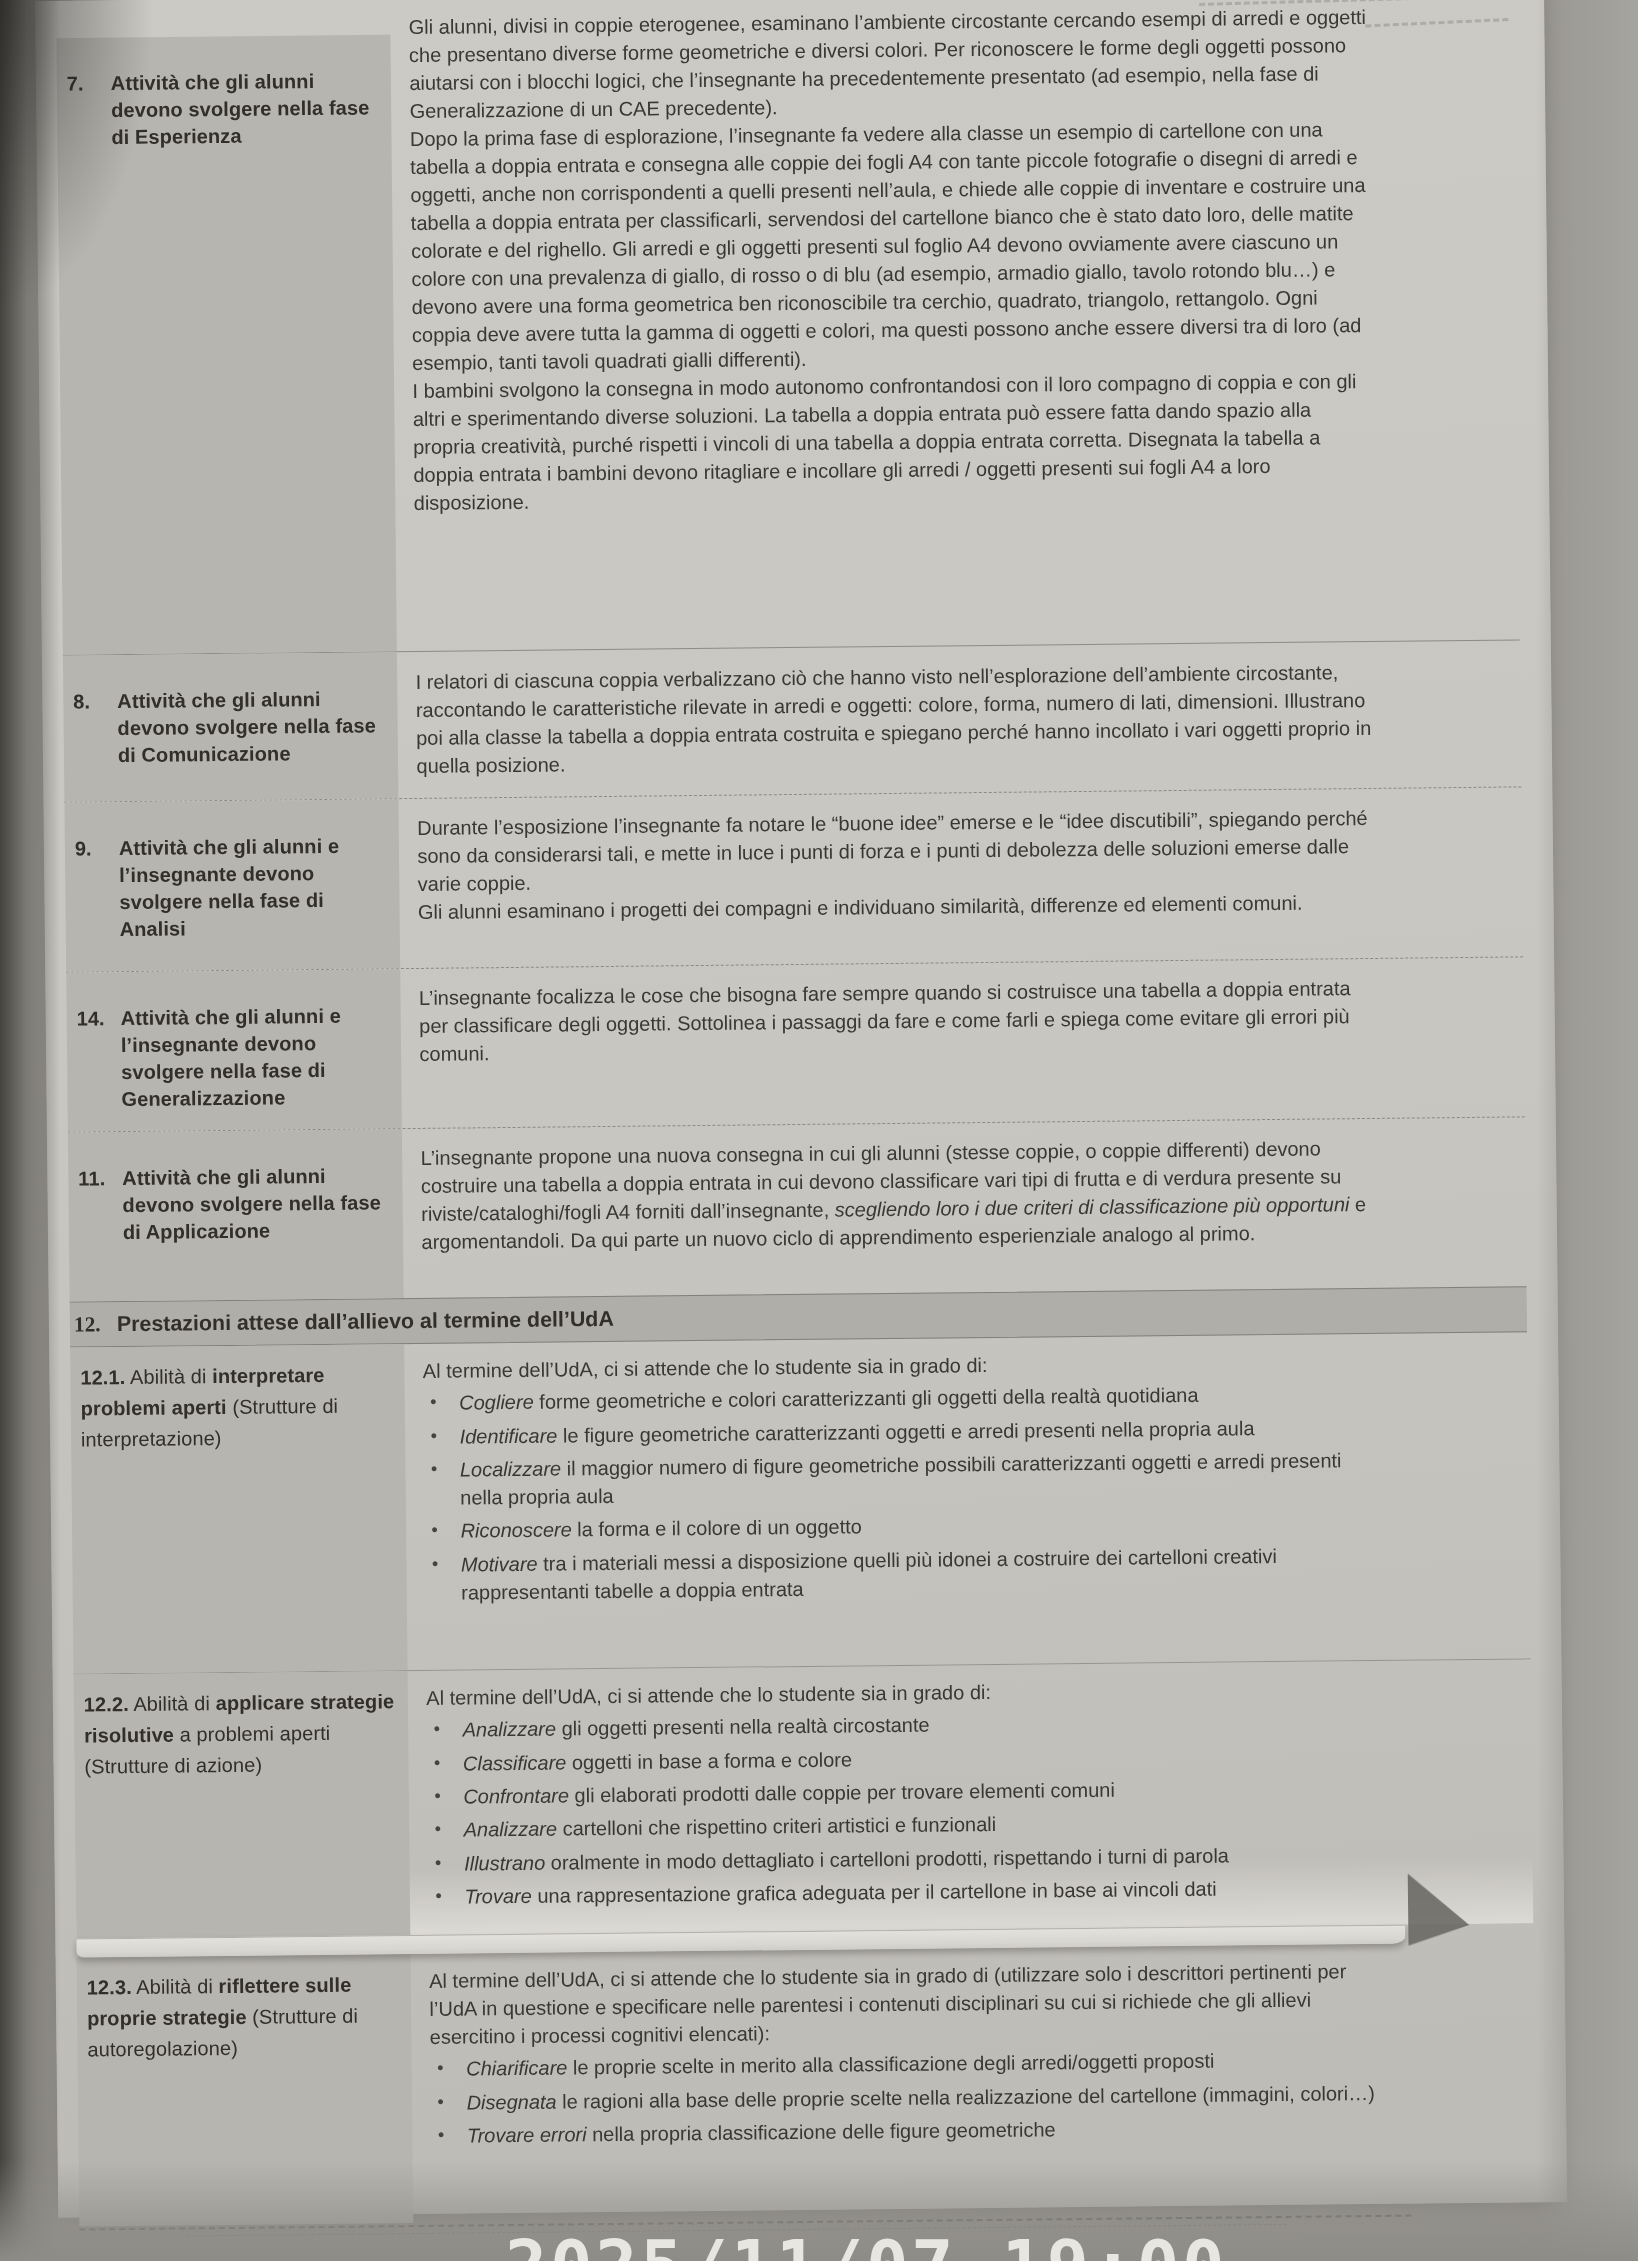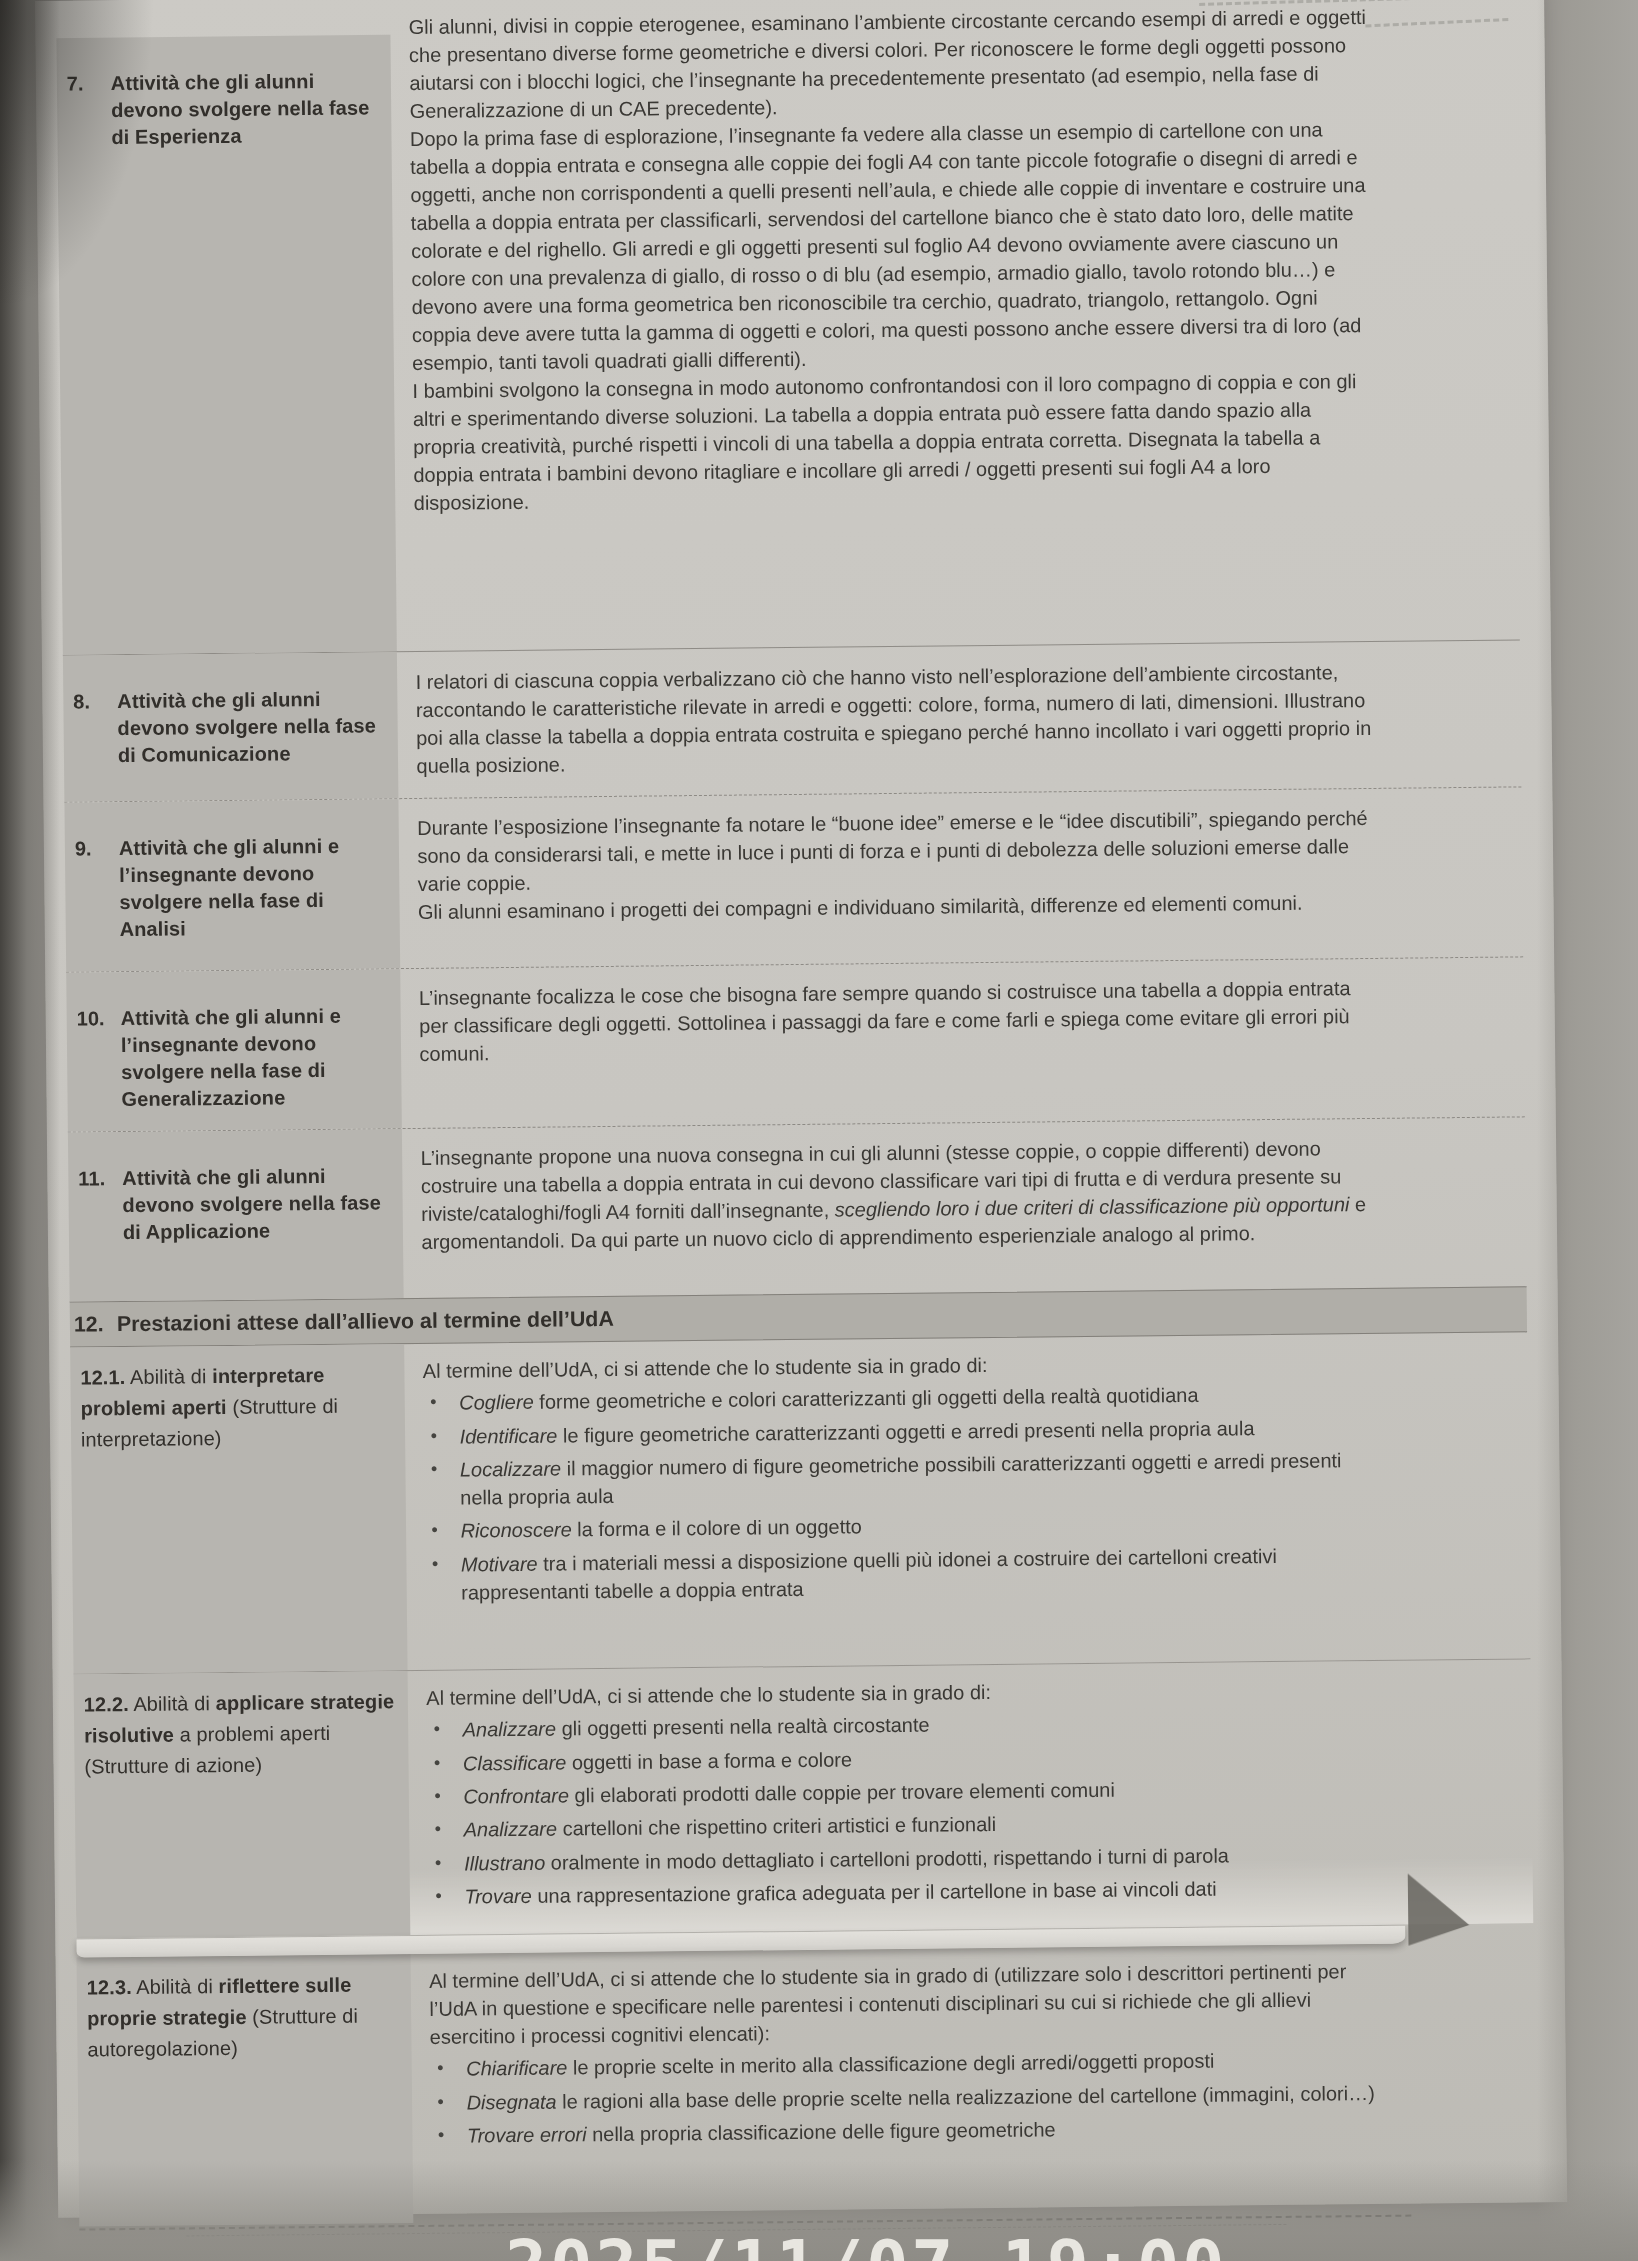--- a/index.html
+++ b/index.html
@@ -58,21 +58,21 @@
   .r10{min-height:147px;border-top:1.2px dashed var(--rule);}
   .r11{min-height:169px;border-top:1.2px dashed var(--rule);}
 
   .head12{
     border-top:1.2px solid var(--rule);border-bottom:1.2px solid var(--rule);
     background:var(--header_shade);
     font-weight:bold;color:var(--ink_bold);
     font-size:21.4px;line-height:26px;
     padding:9px 12px 9px 3.6px;min-height:43px;box-sizing:border-box;
   }
-  .head12 .hnum{display:inline-block;min-width:43px;}
+  .head12 .hnum{display:inline-block;min-width:43px;font-family:Liberation Serif, serif;}
 
   .sub .label{font-weight:normal;display:block;padding-top:15.5px;}
   .sub .label .sublabel{margin:0;font-size:20px;line-height:31px;}
   .sub .label strong{font-weight:bold;color:var(--ink_bold);}
   .sub .body{padding-top:13px;}
   .s121{min-height:326px;}
   .s122{min-height:180px;border-top:1.2px solid var(--rule);
     background:linear-gradient(to bottom,rgba(226,224,219,0) calc(100% - 66px),rgba(230,228,223,.75) 100%);}
   .s123{min-height:269px;}
 
@@ -147,21 +147,21 @@
         <span class="ltxt">Attività che gli alunni e l’insegnante devono svolgere nella fase di Analisi</span>
       </div>
       <div class="cell body">
         <p>Durante l’esposizione l’insegnante fa notare le “buone idee” emerse e le “idee discutibili”, spiegando perché sono da considerarsi tali, e mette in luce i punti di forza e i punti di debolezza delle soluzioni emerse dalle varie coppie.</p>
         <p>Gli alunni esaminano i progetti dei compagni e individuano similarità, differenze ed elementi comuni.</p>
       </div>
     </section>
 
     <section class="row r10">
       <div class="cell label">
-        <span class="num">10.</span>
+        <span class="num">14.</span>
         <span class="ltxt">Attività che gli alunni e l’insegnante devono svolgere nella fase di Generalizzazione</span>
       </div>
       <div class="cell body">
         <p>L’insegnante focalizza le cose che bisogna fare sempre quando si costruisce una tabella a doppia entrata per classificare degli oggetti. Sottolinea i passaggi da fare e come farli e spiega come evitare gli errori più comuni.</p>
       </div>
     </section>
 
     <section class="row r11">
       <div class="cell label">
         <span class="num">11.</span>

